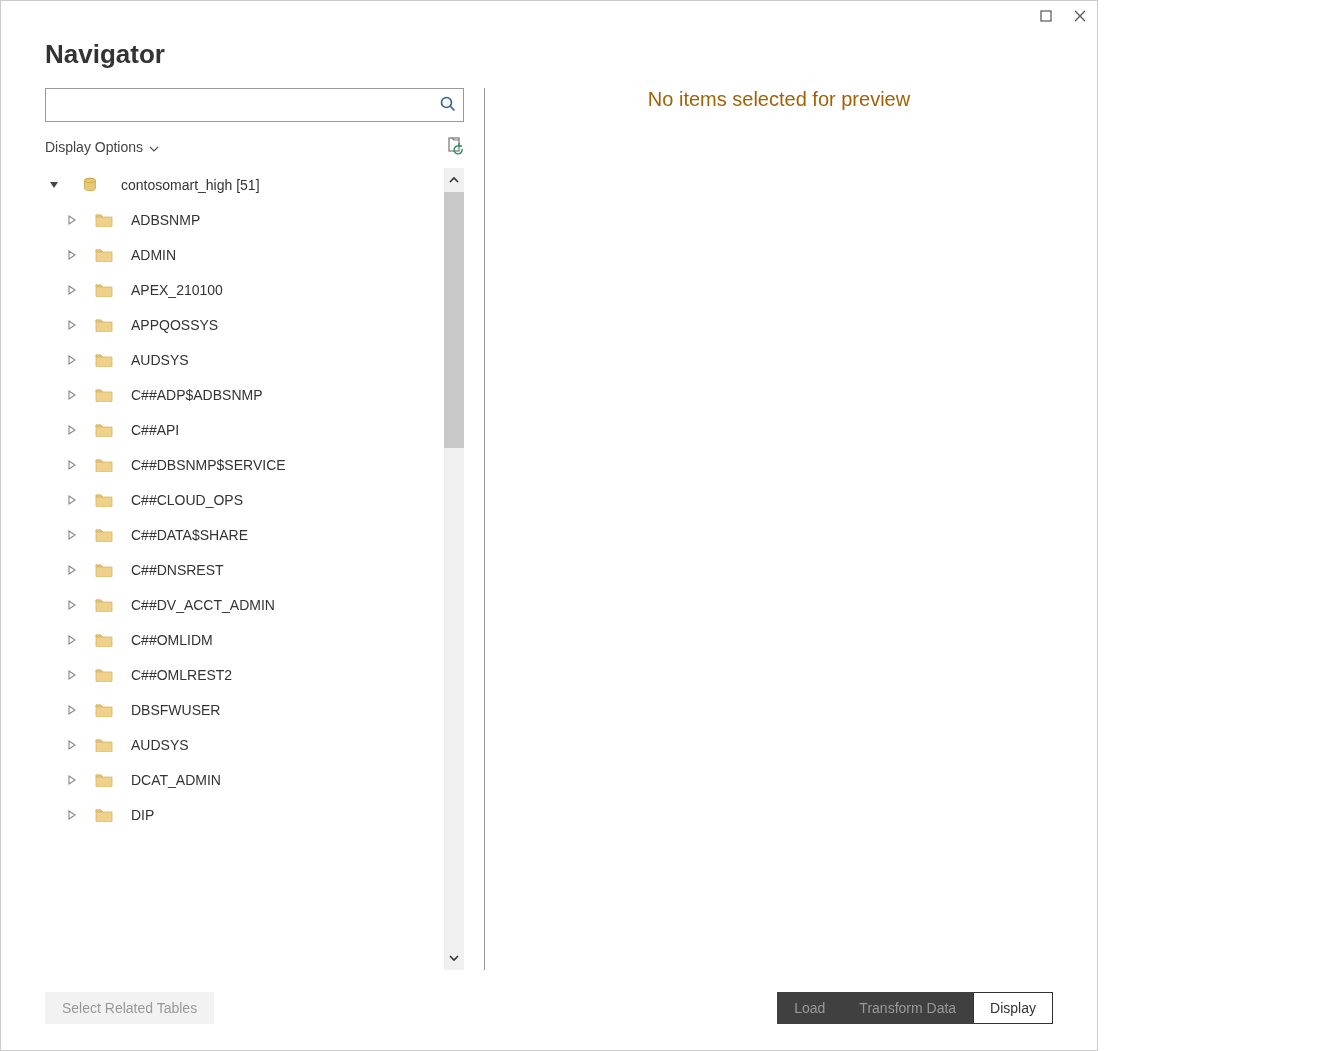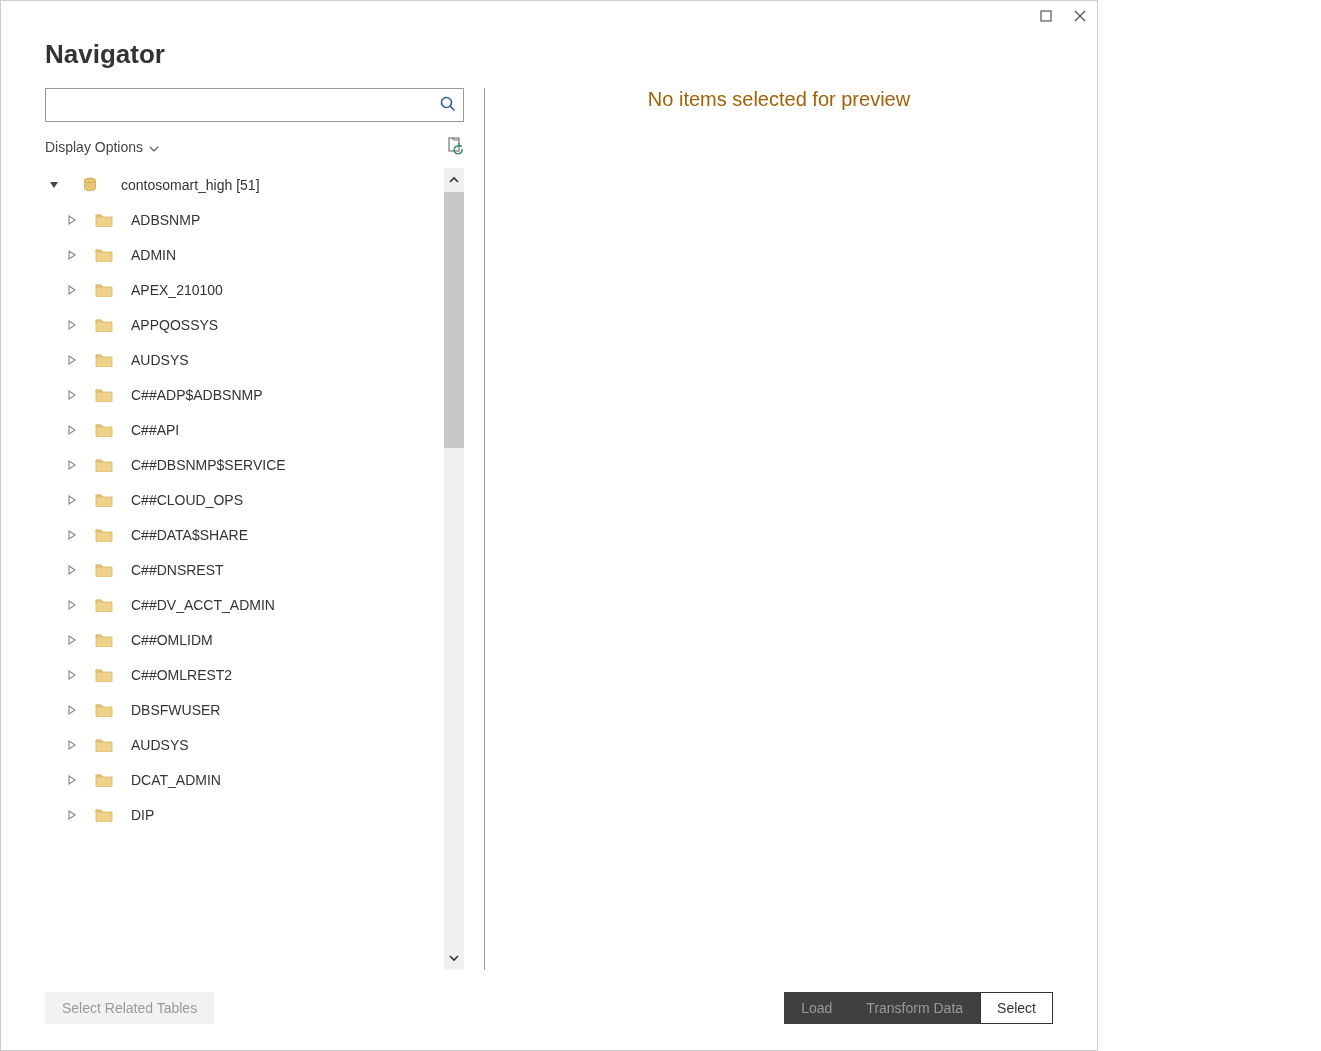--- a/index.html
+++ b/index.html
@@ -502,16 +502,16 @@
       <span>No items selected for preview</span>
     </div>
 
   </div>
 
   <div class="footer">
     <button class="btn secondary-left">Select Related Tables</button>
     <div class="footer-spacer"></div>
     <button class="btn">Load</button>
     <button class="btn">Transform Data</button>
-    <button class="btn cancel">Select</button>
+    <button class="btn cancel">Display</button>
   </div>
 
 </div>
 
 </body></html>

